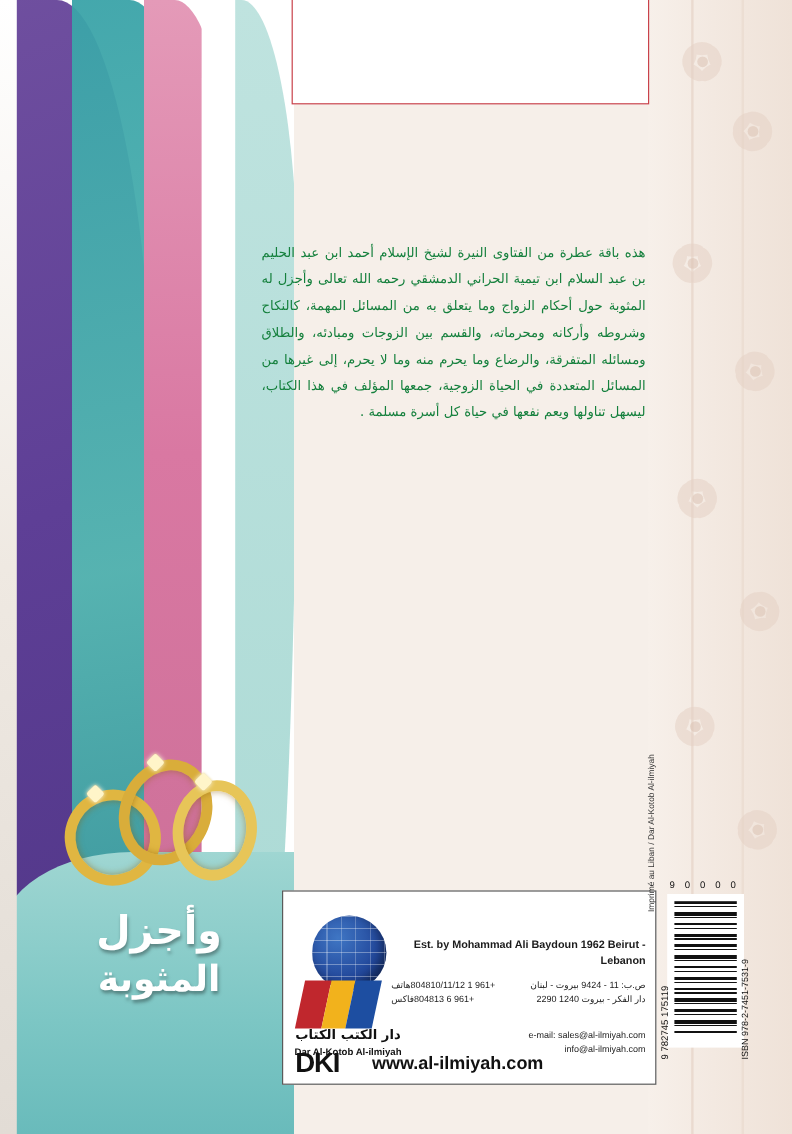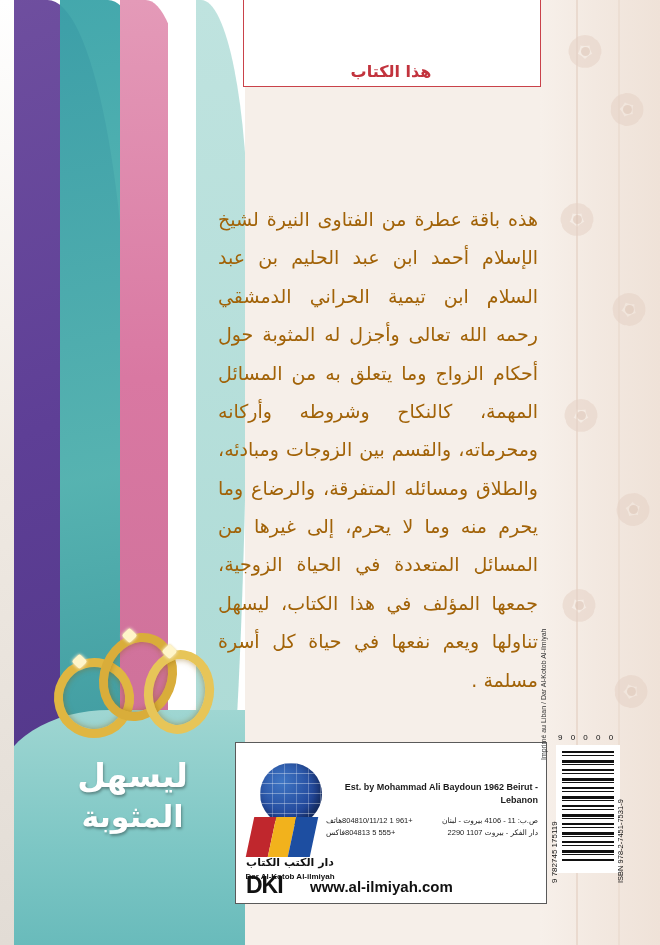--- a/index.html
+++ b/index.html
@@ -116,23 +116,23 @@
     position:absolute;left:243px;top:62px;width:296px;
     text-align:center;color:#c2333d;
     font-family:"DejaVu Sans", sans-serif;
     font-size:16px;font-weight:bold;direction:rtl;
   }
 
   
   .blurb{
     position:absolute;left:218px;top:200px;width:320px;
     direction:rtl;text-align:justify;
-    color:#a16207;
+    color:#15803d;
     font-family:"DejaVu Sans", sans-serif;
-    font-size:19px;line-height:2.02;
+    font-size:11px;line-height:2.02;
     letter-spacing:.2px;
   }
 
   
   .pub-box{
     position:absolute;left:235px;top:742px;width:310px;height:160px;
     border:1px solid #5a5a5a;background:#ffffff;
     overflow:hidden;
   }
   .pub-ar{
@@ -320,26 +320,25 @@
       <div class="ring r3"></div>
       <div class="gem" style="left:72px;top:6px;"></div>
       <div class="gem" style="left:112px;top:22px;"></div>
       <div class="gem" style="left:22px;top:32px;"></div>
     </div>
 
     <div class="left-strip"></div>
   </div>
 
   <div class="cover-title">
-    <div class="l1">ليسهل</div>
+    <div class="l1">وأجزل</div>
     <div class="l2">المثوبة</div>
   </div>
 
   <div class="top-frame"></div>
-  <div class="top-frame-label">هذا الكتاب</div>
 
   <div class="blurb">هذه باقة عطرة من الفتاوى النيرة لشيخ الإسلام أحمد ابن عبد الحليم بن عبد السلام ابن تيمية الحراني الدمشقي رحمه الله تعالى وأجزل له المثوبة حول أحكام الزواج وما يتعلق به من المسائل المهمة، كالنكاح وشروطه وأركانه ومحرماته، والقسم بين الزوجات ومبادئه، والطلاق ومسائله المتفرقة، والرضاع وما يحرم منه وما لا يحرم، إلى غيرها من المسائل المتعددة في الحياة الزوجية، جمعها المؤلف في هذا الكتاب، ليسهل تناولها ويعم نفعها في حياة كل أسرة مسلمة .</div>
 
   <div class="pub-box">
 
     <div class="logo">
       <div class="globe"></div>
       <div class="grid"></div>
       <div class="band"></div>
       <div class="band2"></div>
@@ -347,29 +346,33 @@
     </div>
     <div class="logo-ar">دار الكتب الكتاب</div>
     <div class="logo-en">Dar Al-Kotob Al-ilmiyah</div>
 
     <div class="pub-en">
       <div>Est. by Mohammad Ali Baydoun 1962 Beirut - Lebanon</div>
     </div>
 
     <div class="pub-contact">
       <div class="row">
-        <span>ص.ب: 11 - 4106 بيروت - لبنان</span>
+        <span>ص.ب: 11 - 9424 بيروت - لبنان</span>
         <span>+961 1 804810/11/12هاتف</span>
       </div>
       <div class="row">
-        <span>دار الفكر - بيروت 1107 2290</span>
-        <span>+555 5 804813فاكس</span>
+        <span>دار الفكر - بيروت 1240 2290</span>
+        <span>+961 6 804813فاكس</span>
       </div>
     </div>
 
+    <div class="pub-emails">
+      <div>e-mail: sales@al-ilmiyah.com</div>
+      <div>info@al-ilmiyah.com</div>
+    </div>
 
     <div class="dki">DKI</div>
     <div class="dki-url">www.al-ilmiyah.com</div>
   </div>
 
   <div class="barcode-wrap">
     <div class="ean-top">9 0 0 0 0</div>
     <div class="barcode">
       <div class="bars"></div>
     </div>

